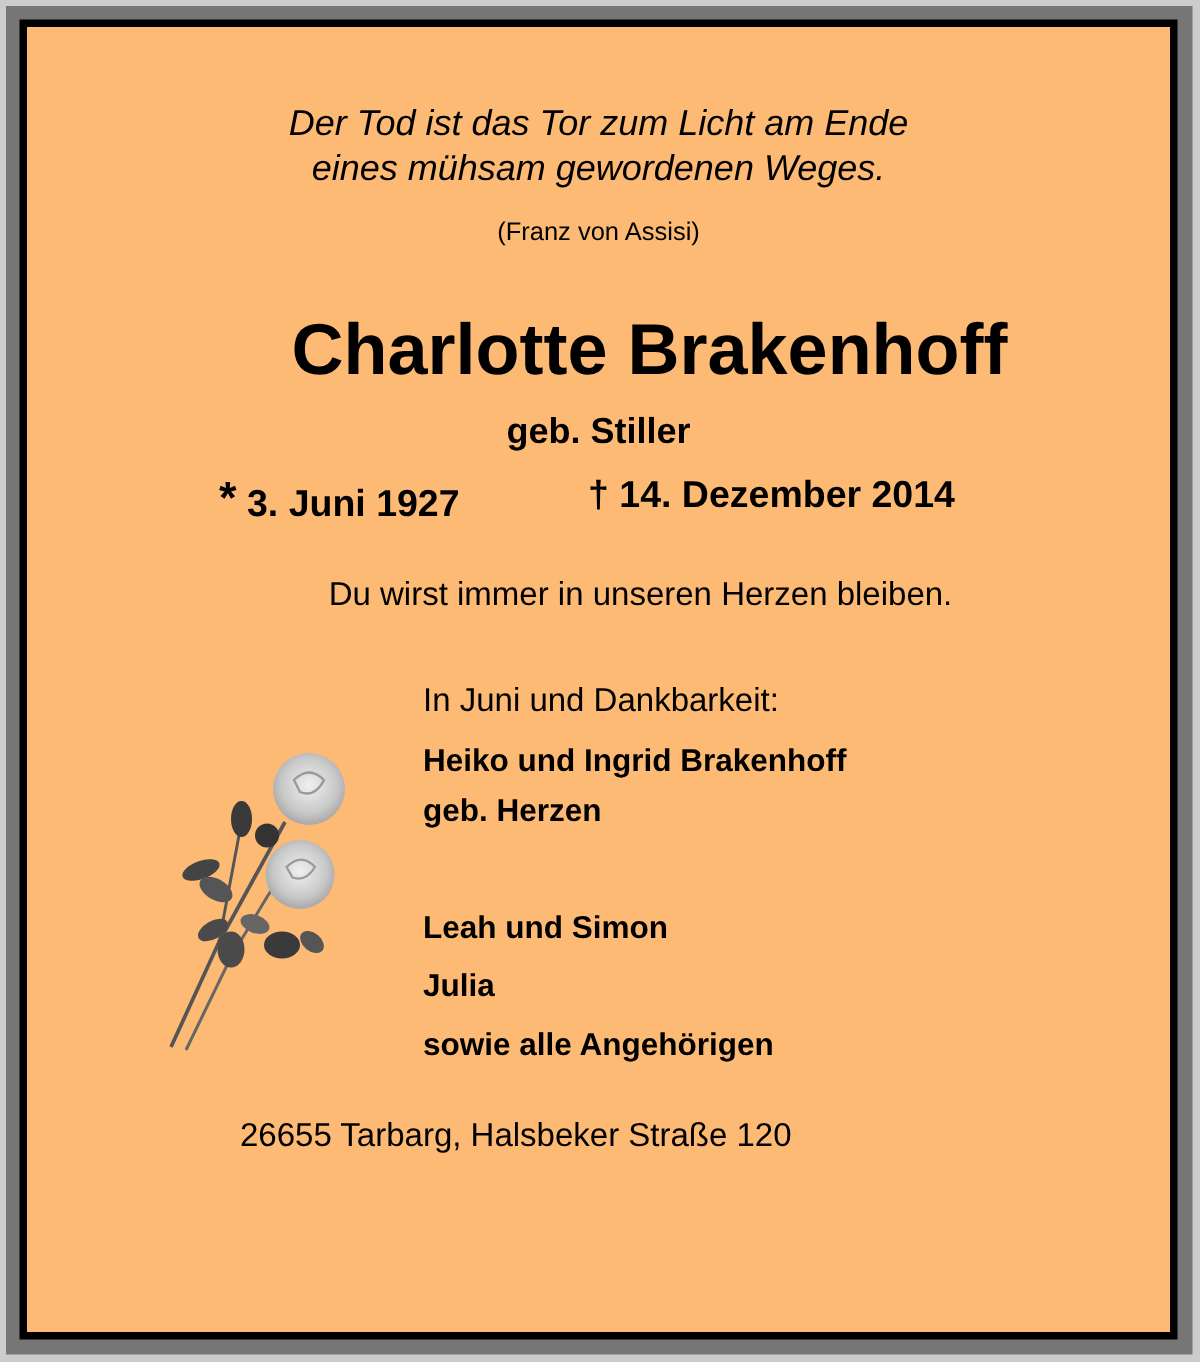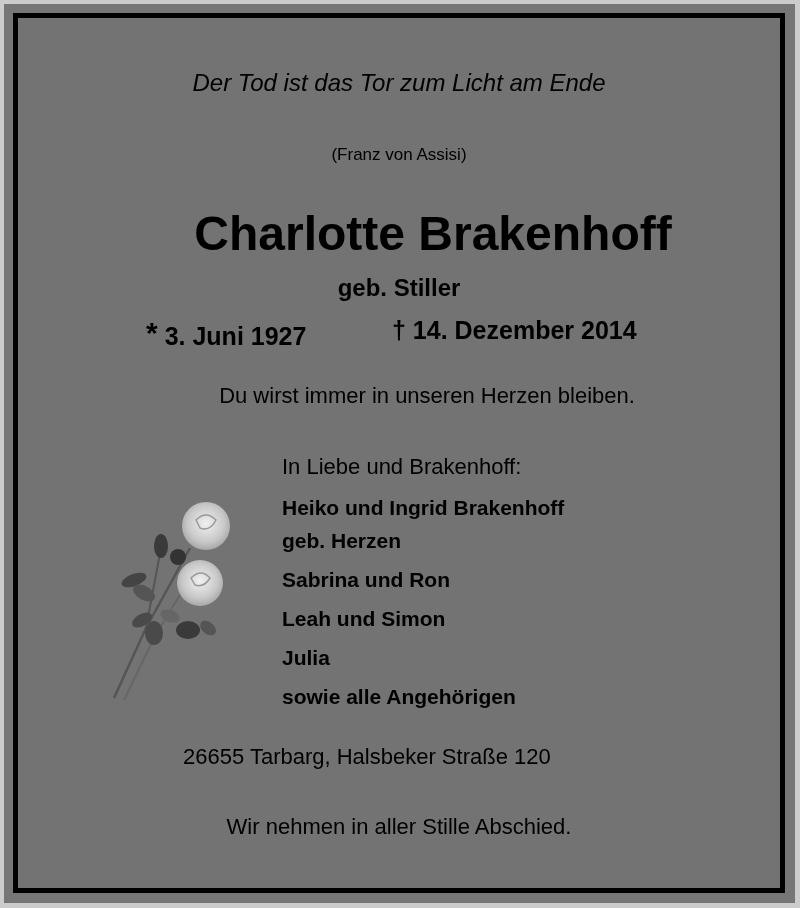--- a/index.html
+++ b/index.html
@@ -1,60 +1,60 @@
 <!DOCTYPE html>
 <html><head>
 <meta charset="utf-8">
 <style>
   html, body { margin:0; padding:0; }
   body { width:800px; height:908px; background:#cccccc; position:relative; overflow:hidden;
          font-family:"Liberation Sans", sans-serif; color:#000; }
   .frame-gray { position:absolute; left:4px; top:4px; width:791px; height:899px; background:#767676; }
   .frame-black { position:absolute; left:13px; top:13px; width:772px; height:880px; background:#000; }
-  .card { position:absolute; left:18px; top:18px; width:762px; height:870px; background:#737373; }
+  .card { position:absolute; left:18px; top:18px; width:762px; height:870px; background:#fdba74; }
   .abs { position:absolute; white-space:nowrap; }
   .center { left:0; width:762px; text-align:center; }
   .quote { font-style:italic; font-size:24px; line-height:30px; }
   .author { font-size:17px; }
   .name { font-weight:bold; font-size:48px;margin-left:34px; }
   .maiden { font-weight:bold; font-size:24px; }
   .dates { font-weight:bold; font-size:25px; }
   .plain { font-size:22px; }
   .mourner { font-weight:bold; font-size:21px; left:264px; }
   .rose { position:absolute; left:88px; top:470px; width:140px; height:230px; }
 </style>
 </head>
 <body>
 
 <div class="frame-gray"></div>
 <div class="frame-black"></div>
 <div class="card">
 
   <div class="abs center quote" style="top:50px;">Der Tod ist das Tor zum Licht am Ende</div>
+  <div class="abs center quote" style="top:80px;">eines mühsam gewordenen Weges.</div>
   <div class="abs center author" style="top:127px;">(Franz von Assisi)</div>
 
   <div class="abs center name" style="top:188px;">Charlotte Brakenhoff</div>
   <div class="abs center maiden" style="top:256px;">geb. Stiller</div>
 
   <div class="abs dates" style="top:298px; left:128px;">
     <span style="font-size:30px; vertical-align:2px;">*</span>
     <span>3. Juni 1927</span>
   </div>
   <div class="abs dates" style="top:298px; left:374px;">
     <span>†</span>
     <span>14. Dezember 2014</span>
   </div>
 
   <div class="abs center plain" style="top:365px;padding-left:28px;">Du wirst immer in unseren Herzen bleiben.</div>
 
-  <div class="abs plain" style="top:436px; left:264px;">In Liebe und Brakenhoff:</div>
+  <div class="abs plain" style="top:436px; left:264px;">In Juni und Dankbarkeit:</div>
 
   <div class="abs mourner" style="top:478px;">Heiko und Ingrid Brakenhoff</div>
   <div class="abs mourner" style="top:511px;">geb. Herzen</div>
-  <div class="abs mourner" style="top:550px;">Sabrina und Ron</div>
   <div class="abs mourner" style="top:589px;">Leah und Simon</div>
   <div class="abs mourner" style="top:628px;">Julia</div>
   <div class="abs mourner" style="top:667px;">sowie alle Angehörigen</div>
 
   <svg class="rose" viewBox="0 0 140 230">
     <defs>
       <radialGradient id="petal" cx="50%" cy="45%" r="55%">
         <stop offset="0%" stop-color="#f0f0f0"></stop>
         <stop offset="70%" stop-color="#c8c8c8"></stop>
         <stop offset="100%" stop-color="#a8a8a8"></stop>
@@ -75,15 +75,14 @@
 
     <ellipse cx="55" cy="58" rx="7" ry="12" fill="#3a3a3a"></ellipse>
     <ellipse cx="72" cy="69" rx="8" ry="8" fill="#333"></ellipse>
 
     <circle cx="100" cy="38" r="24" fill="url(#petal)"></circle>
     <path d="M90 32 Q100 22 110 32 Q104 44 94 40 Z" fill="none" stroke="#999" stroke-width="1.5"></path>
     <circle cx="94" cy="95" r="23" fill="url(#petal)"></circle>
     <path d="M85 90 Q95 80 104 90 Q98 100 89 97 Z" fill="none" stroke="#999" stroke-width="1.5"></path>
   </svg>
 
-  <div class="abs plain" style="top:726px; left:142px;margin-left:23px;">26655 Tarbarg, Halsbeker Straße 120</div>
-  <div class="abs center plain" style="top:796px;">Wir nehmen in aller Stille Abschied.</div>
+  <div class="abs plain" style="top:726px; left:142px;">26655 Tarbarg, Halsbeker Straße 120</div>
 </div>
 
 </body></html>

